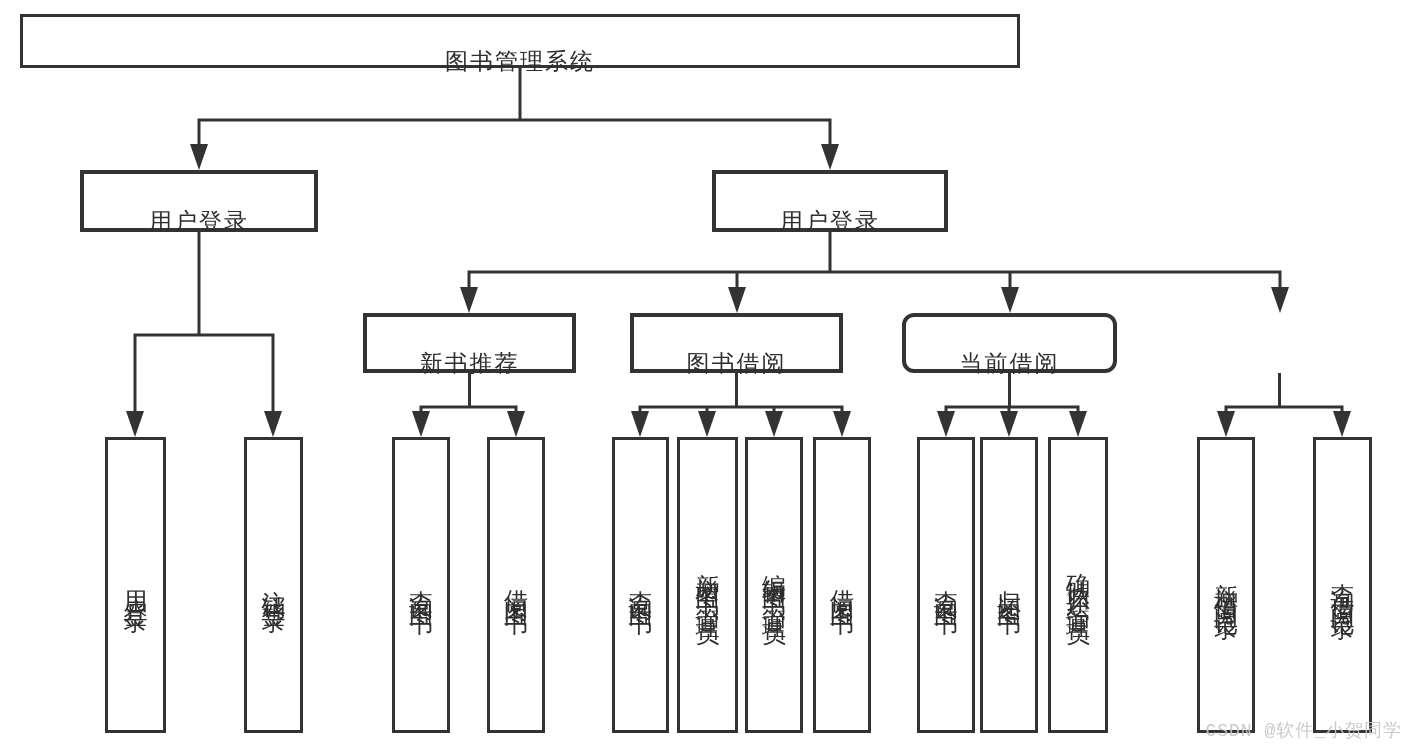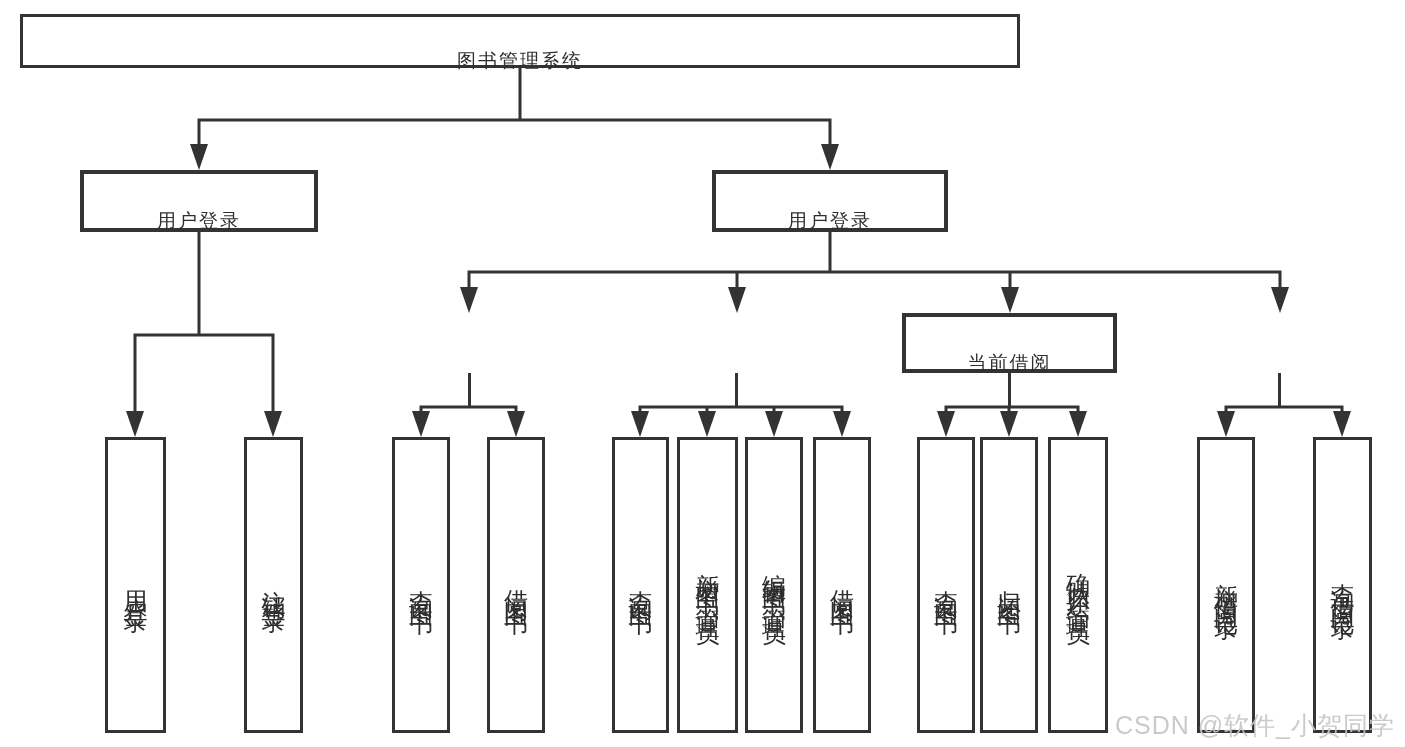--- a/index.html
+++ b/index.html
@@ -28,41 +28,42 @@
     box-sizing: border-box;
     background: #ffffff;
     border: 3px solid #333333;
     display: flex;
     align-items: center;
     justify-content: center;
     text-align: center;
   }
   .branch { border-width: 4px; }
   .hlabel {
-    font-size: 19px;
+    font-size: 23px;
     letter-spacing: 2px;
     white-space: nowrap;
     margin-top: 40px;
   }
   .vlabel {
     writing-mode: vertical-rl;
     text-orientation: mixed;
     font-size: 24px;
     letter-spacing: 7px;
     line-height: 1;
   }
   .watermark {
     position: absolute;
-    right: 10px;
+    right: 3px;
     bottom: 5px;
-    font-size: 25px;
+    font-size: 18px;
     letter-spacing: 1px;
     color: rgba(197, 197, 197, 0.92);
     z-index: 10;
     white-space: nowrap;
+    font-family: Liberation Mono, monospace;
   }
 </style>
 </head>
 <body>
 
 <div class="stage">
 
   <svg class="connectors" viewBox="0 0 1405 747" xmlns="http://www.w3.org/2000/svg">
     <path d="
       M520 68 V121.5
@@ -125,21 +126,27 @@
     <span class="hlabel">图书管理系统</span>
   </div>
 
   <div class="box branch" style="left:80px; top:170px; width:238px; height:62px;">
     <span class="hlabel">用户登录</span>
   </div>
   <div class="box branch" style="left:712px; top:170px; width:236px; height:62px;">
     <span class="hlabel">用户登录</span>
   </div>
 
-  <div class="box branch" style="left:902px; top:313px; width:215px; height:60px;">
+  <div class="box branch" style="left:363px; top:313px; width:213px; height:60px;">
+    <span class="hlabel">新书推荐</span>
+  </div>
+  <div class="box branch" style="left:630px; top:313px; width:213px; height:60px;">
+    <span class="hlabel">图书借阅</span>
+  </div>
+  <div class="box branch" style="left:902px; top:313px; width:215px; height:60px;border-radius:12px;">
     <span class="hlabel">当前借阅</span>
   </div>
 
   <div class="box" style="left:105px; top:437px; width:61px; height:296px;">
     <span class="vlabel">用户登录</span>
   </div>
   <div class="box" style="left:244px; top:437px; width:59px; height:296px;">
     <span class="vlabel">注销登录</span>
   </div>
 

